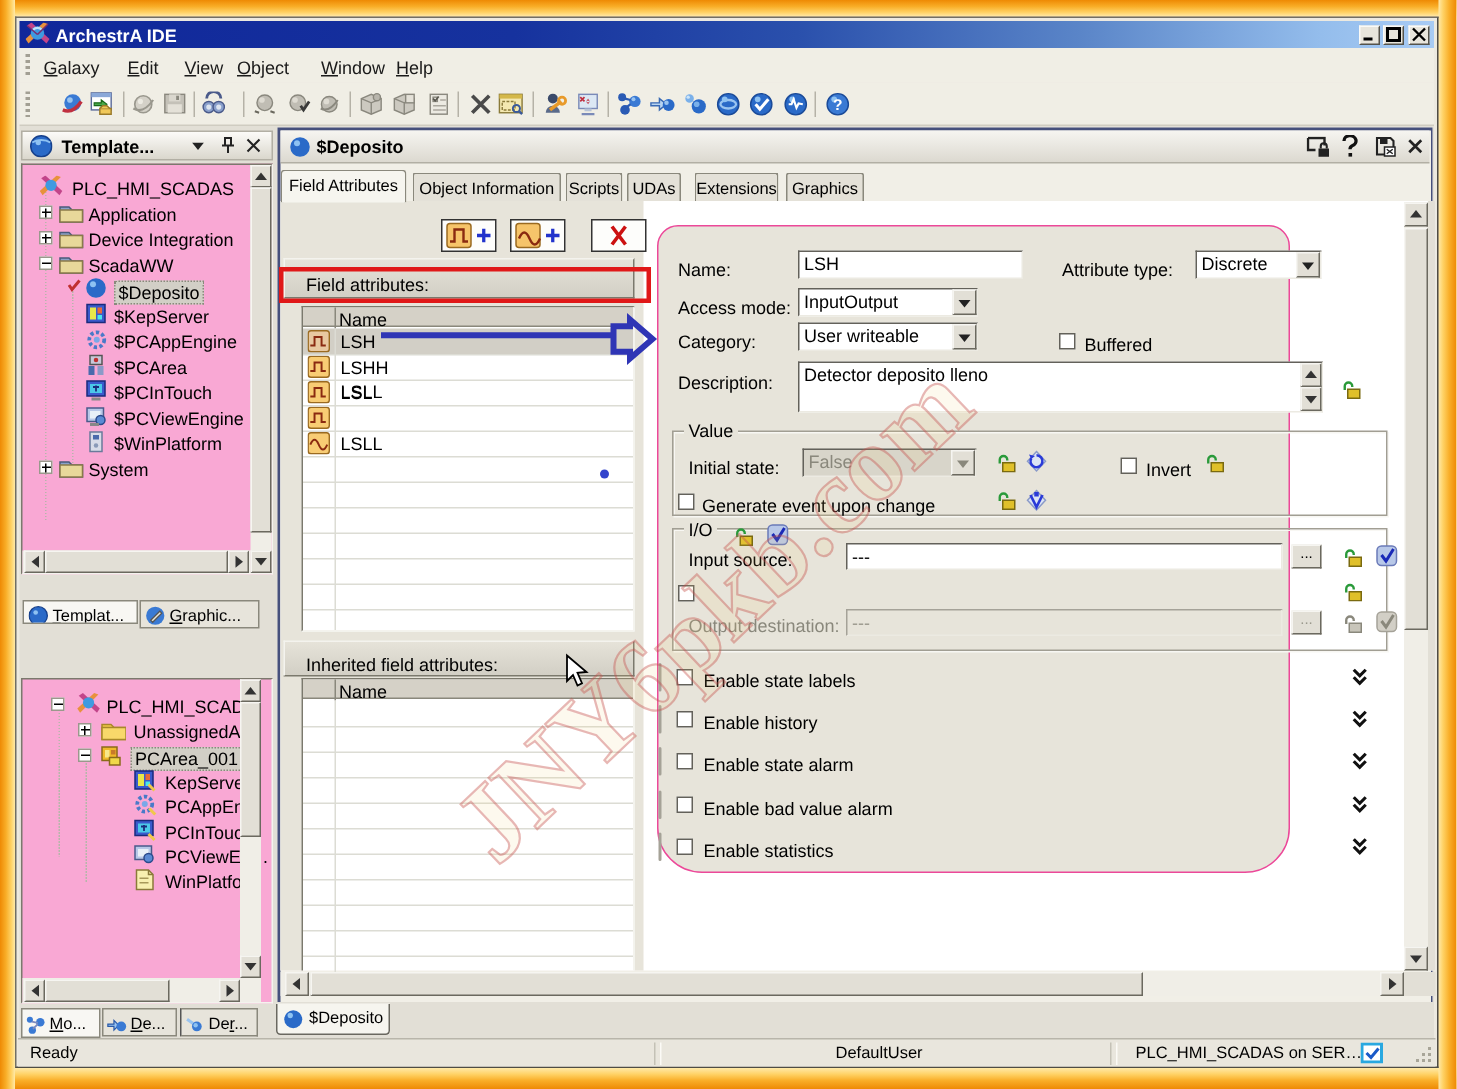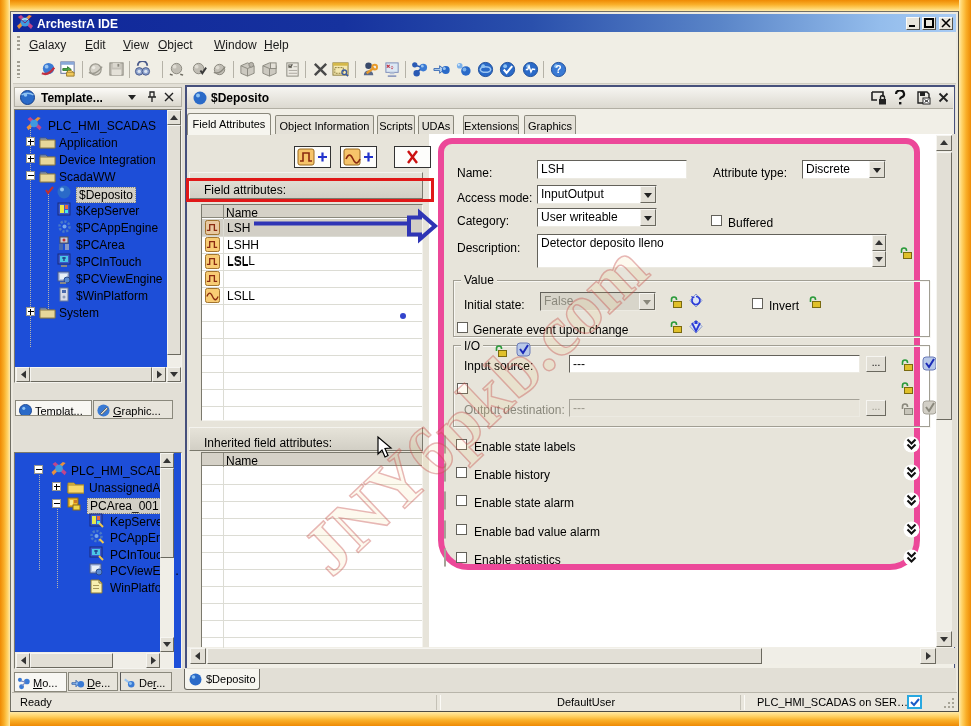--- a/index.html
+++ b/index.html
@@ -23,21 +23,21 @@
 .mitem { position:absolute; top:6px; font-size:12px; color:#1a1a1a; }
 .mitem u { text-decoration:underline; }
 
 #toolbar { position:absolute; left:2px; top:43px; width:943px; height:29px; background:#f0eee5; border-bottom:1px solid #cfccc1; }
 .tsep { position:absolute; top:6px; width:1px; height:17px; background:#b5b2a7; }
 .grip { position:absolute; width:3px; background:repeating-linear-gradient(to bottom,#a29f93 0 2px, transparent 2px 4px); }
 .ticon { position:absolute; top:6px; width:17px; height:17px; }
 
 #dock { position:absolute; left:2px; top:72px; width:943px; height:608px; background:#e2dfd6; }
 .phead { position:absolute; left:1px; width:168px; height:20px; background:linear-gradient(to bottom,#fcfbf8,#dad7cd); border:1px solid #b2afa4; font-weight:bold; font-size:12px; }
-.treebox { position:absolute; left:1px; width:168px; background:#1d4ed8; border:1px solid; border-color:#7b796d #f4f3ee #f4f3ee #7b796d; }
+.treebox { position:absolute; left:1px; width:168px; background:#f9a8d4; border:1px solid; border-color:#7b796d #f4f3ee #f4f3ee #7b796d; }
 .sbv { position:absolute; background:#f0eee7; }
 .sbbtn { position:absolute; background:#e2dfd6; border:1px solid; border-color:#f6f5f1 #6b695f #6b695f #f6f5f1; text-align:center; }
 .tab { position:absolute; border:1px solid #8a887c; background:#e7e4db; font-size:11px; white-space:nowrap; overflow:hidden; }
 .trow { position:absolute; height:17px; font-size:12px; white-space:nowrap; }
 .pm { position:absolute; width:9px; height:9px; border:1px solid #9a988c; background:#fff; }
 .pm i { position:absolute; background:#000; }
 .tline { position:absolute; background-image:repeating-linear-gradient(to bottom,#b7b5aa 0 1px,transparent 1px 2px); width:1px; }
 
 #main { position:absolute; left:172px; top:1px; width:770px; height:594px; border:2px solid #46507c; border-right:1px solid #46507c; background:#f1efe7; }
 #mhead { position:absolute; left:0; top:0; width:766px; height:22px; background:linear-gradient(to bottom,#f6f5f1,#dcd9d0); border-bottom:1px solid #b2afa4; }
@@ -621,21 +621,21 @@
             <div class="abs" style="left:0;top:48px;width:220px;height:1px;background:#dcdcd4"></div>
             <div class="abs" style="left:0;top:65px;width:220px;height:1px;background:#dcdcd4"></div>
             <div class="abs" style="left:0;top:82px;width:220px;height:1px;background:#dcdcd4"></div>
             <div class="abs" style="left:0;top:99px;width:220px;height:1px;background:#dcdcd4"></div>
             <div class="abs" style="left:0;top:116px;width:220px;height:1px;background:#dcdcd4"></div>
             <div class="abs" style="left:0;top:133px;width:220px;height:1px;background:#dcdcd4"></div>
             <div class="abs" style="left:0;top:150px;width:220px;height:1px;background:#dcdcd4"></div>
             <div class="abs" style="left:0;top:167px;width:220px;height:1px;background:#dcdcd4"></div>
             <div class="abs" style="left:0;top:184px;width:220px;height:1px;background:#dcdcd4"></div>
   </div>
-  <div id="fpanel" class="abs" style="left:251px;top:4px;width:482px;height:432px;background:#e7e4da;border:6px solid #ec4899;border-radius:14px 14px 30px 30px">
+  <div id="fpanel" class="abs" style="left:251px;top:16px;width:422px;height:432px;background:#e7e4da;border:1px solid #ec4899;border-radius:14px 14px 30px 30px">
     <div class="lbl" style="left:13px;top:22px">Name:</div>
     <div class="field" style="left:93px;top:16px;width:150px;height:19px">LSH</div>
     <div class="lbl" style="left:269px;top:22px">Attribute type:</div>
     <div class="field" style="left:358px;top:16px;width:84px;height:19px">Discrete</div>
     <div class="dbtn" style="left:425px;top:17px;width:16px;height:17px"><svg width="14" height="15">
                 <path d="M3 6 h8 l-4 5 z" fill="#222"></path>
               </svg></div>
     <div class="lbl" style="left:13px;top:47px">Access mode:</div>
     <div class="field" style="left:93px;top:41px;width:120px;height:19px">InputOutput</div>
     <div class="dbtn" style="left:196px;top:42px;width:16px;height:17px"><svg width="14" height="15">

